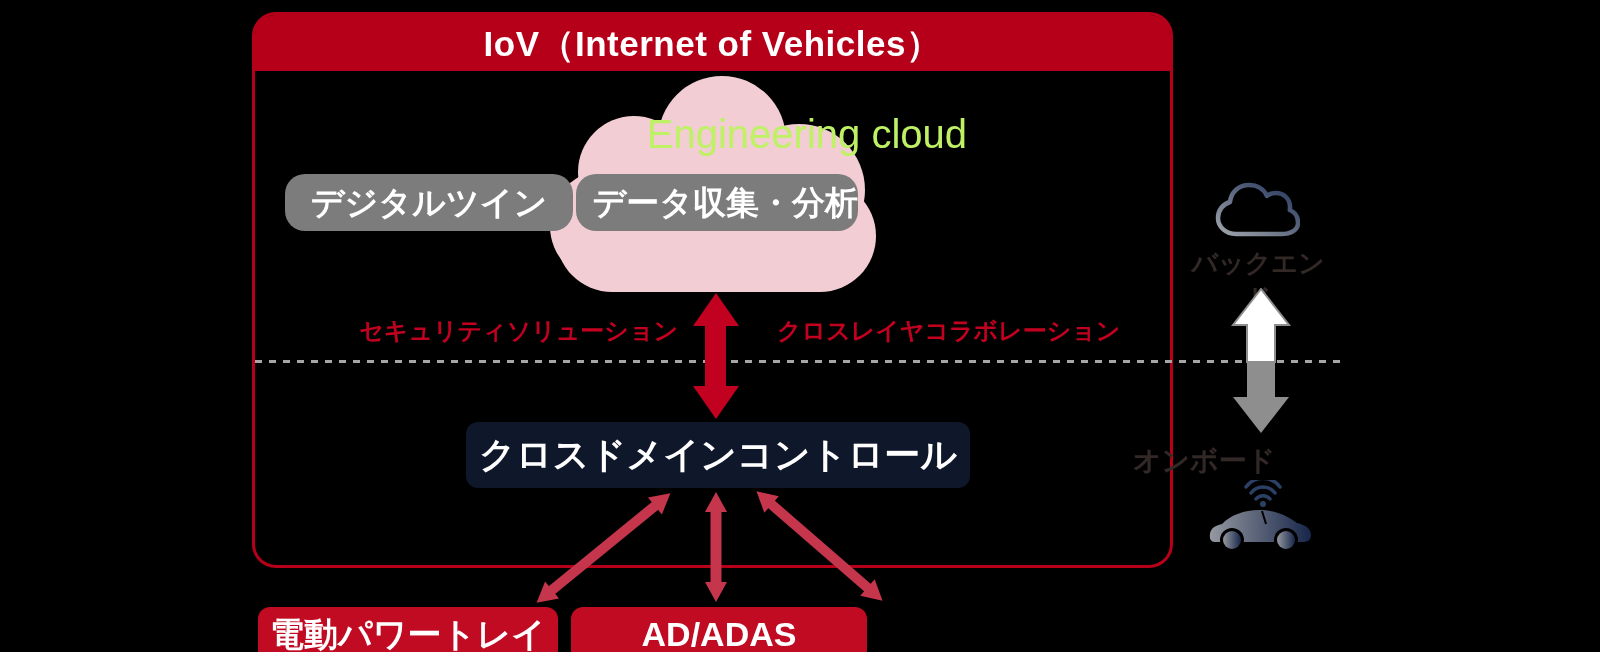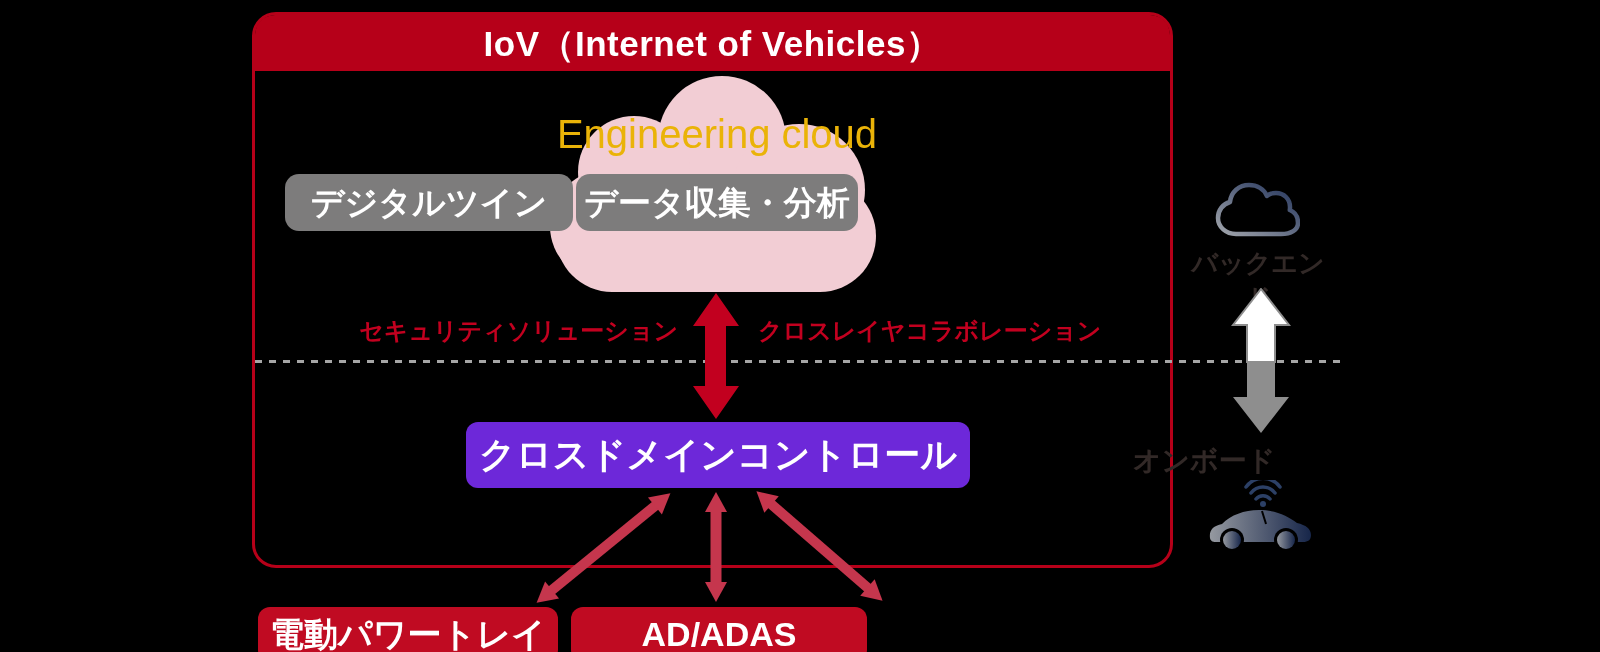--- a/index.html
+++ b/index.html
@@ -12,40 +12,40 @@
   .iov-banner{left:0;top:0;width:100%;height:56px;background:#b60019;border-radius:20px 20px 0 0;
               color:#fff;font-size:35px;font-weight:bold;text-align:center;line-height:57px;letter-spacing:.5px;}
 
   
   .pc{background:#f2cdd4;border-radius:50%;}
   .pc1{left:658px;top:64px;width:128px;height:128px;}
   .pc2{left:578px;top:104px;width:112px;height:112px;}
   .pc3{left:733px;top:112px;width:132px;height:132px;}
   .pc4{left:550px;top:158px;width:112px;height:112px;}
   .pcbody{left:556px;top:168px;width:320px;height:112px;background:#f2cdd4;border-radius:56px;}
-  .engcloud-label{left:467px;top:100px;width:500px;text-align:center;font-size:40px;color:#eab308;}
+  .engcloud-label{left:467px;top:100px;width:500px;text-align:right;font-size:40px;color:#bef264;}
 
   
-  .gbox{top:162px;height:57px;background:#7d7c7c;border-radius:14px;color:#fff;font-size:33px;
+  .gbox{top:162px;height:57px;background:#7d7c7c;border-radius:20px;color:#fff;font-size:33px;
         font-weight:600;text-align:center;line-height:57px;}
   .gbox1{left:285px;width:288px;}
-  .gbox2{left:576px;width:282px;}
+  .gbox2{left:576px;width:282px;text-align:right;}
   .gbox3{left:866px;width:280px;}
 
   
   .redlabel{top:303px;font-size:24px;font-weight:600;color:#c2001f;white-space:nowrap;}
   .redlabel-left{left:330px;width:348px;text-align:right;}
-  .redlabel-right{left:758px;text-align:left;}
+  .redlabel-right{left:777px;text-align:left;}
 
   
   .dashline{left:255px;top:348px;width:1088px;height:3px;
             background:repeating-linear-gradient(90deg,#a6a6a6 0 7px,transparent 7px 14px);}
 
   
-  .control-box{left:466px;top:410px;width:504px;height:66px;background:#6d28d9;border-radius:12px;
+  .control-box{left:466px;top:410px;width:504px;height:66px;background:#0f172a;border-radius:12px;
                color:#fff;font-size:36px;font-weight:600;text-align:center;line-height:66px;}
   .ecu-label{left:460px;top:487px;font-size:33px;font-weight:bold;color:#322927;}
 
   
   .dbox{top:595px;height:55px;background:#c00b22;border-radius:12px;color:#fff;font-size:34px;
         font-weight:bold;text-align:center;line-height:55px;}
   .dbox1{left:258px;width:300px;}
   .dbox2{left:571px;width:296px;}
   .dbox3{left:872px;width:299px;}
 

